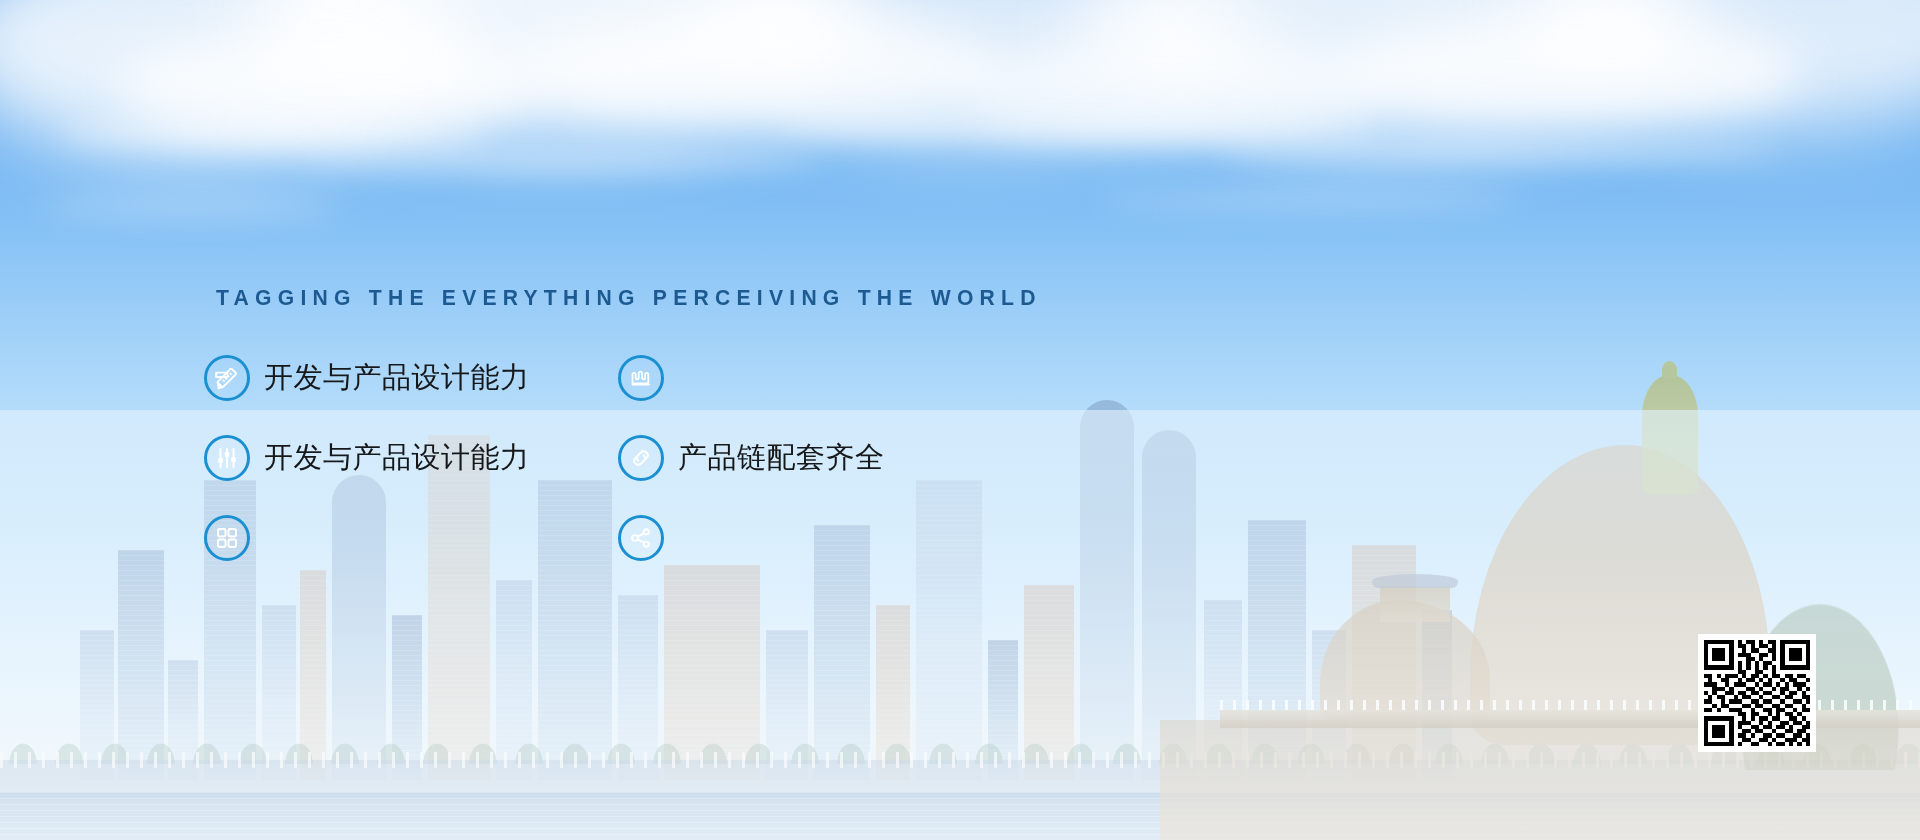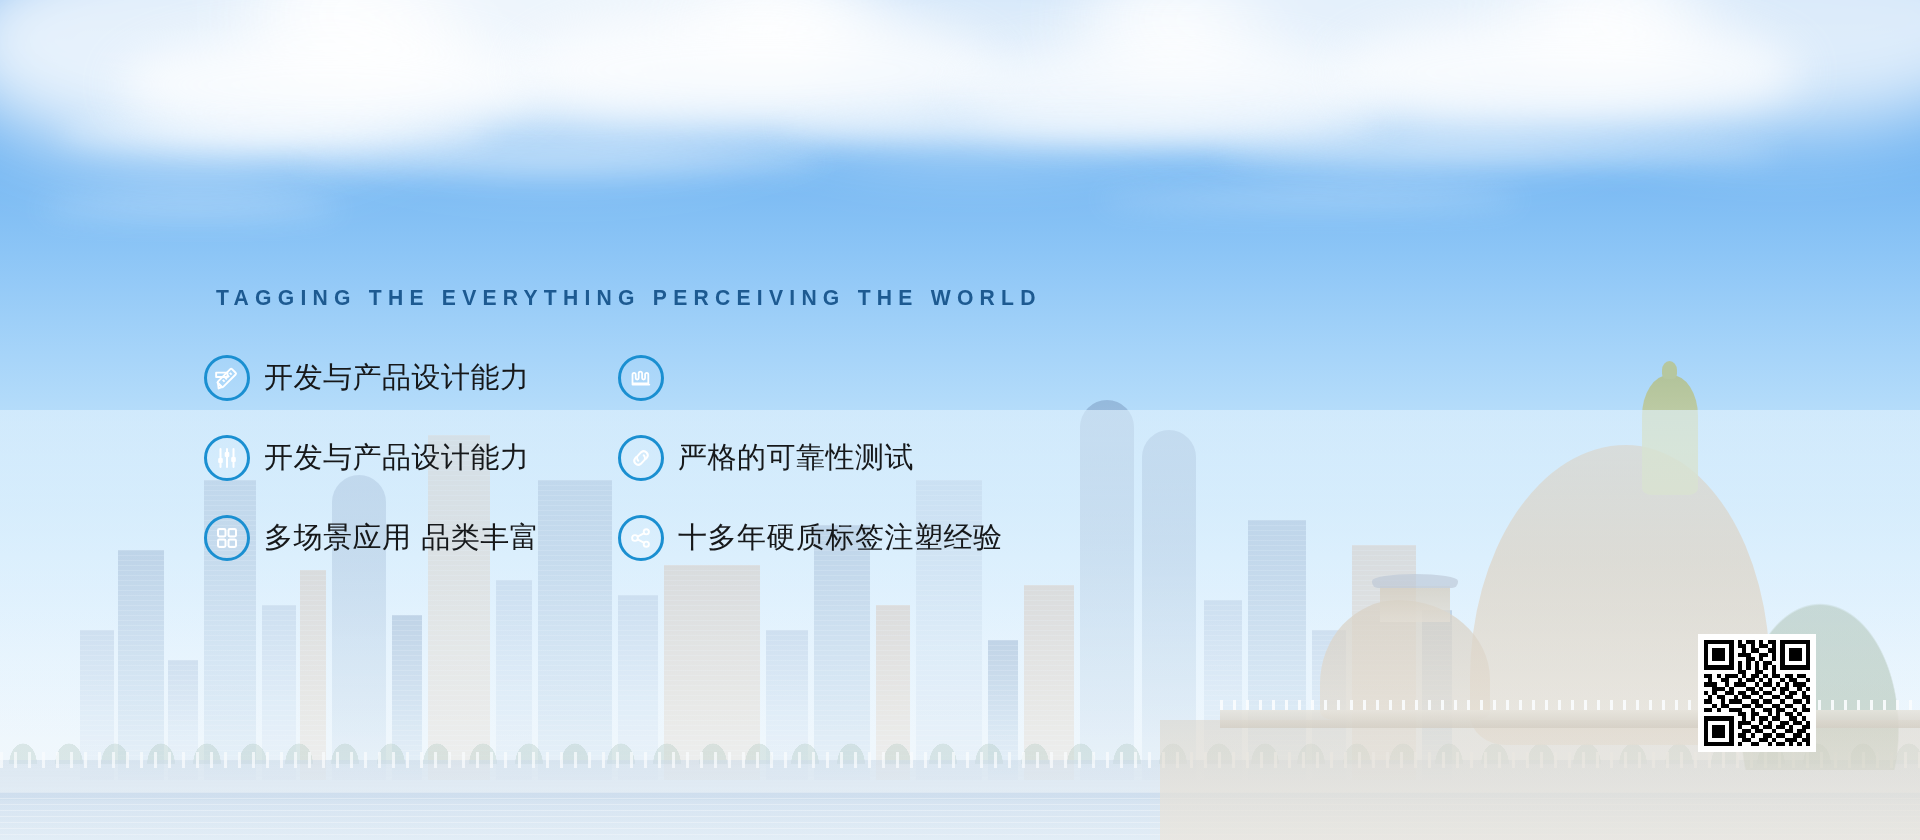--- a/index.html
+++ b/index.html
@@ -292,21 +292,20 @@
           <span class="fic">
             <svg width="24" height="24" viewBox="0 0 24 24">
               <g fill="none" stroke="#ffffff" stroke-width="2">
                 <rect x="3" y="3" width="7.5" height="7.5" rx="1.4"></rect>
                 <rect x="13.5" y="3" width="7.5" height="7.5" rx="1.4"></rect>
                 <rect x="3" y="13.5" width="7.5" height="7.5" rx="1.4"></rect>
                 <rect x="13.5" y="13.5" width="7.5" height="7.5" rx="1.4"></rect>
               </g>
             </svg>
           </span>
-          <span class="flabel">多场景应用 品类丰富</span>
         </div>
 
       </div>
 
       <div class="col col-right">
 
         <div class="feature">
           <span class="fic">
             <svg width="26" height="26" viewBox="0 0 26 26">
               <path d="M4.5 18.5 V9.5 a1.6 1.6 0 0 1 3.2 0 V13 a1.5 1.5 0 0 0 3 0 V8.3 a1.7 1.7 0 0 1 3.4 0 V13 a1.5 1.5 0 0 0 3 0 V9.5 a1.6 1.6 0 0 1 3.2 0 v9 z" fill="none" stroke="#ffffff" stroke-width="1.8" stroke-linejoin="round"></path>
@@ -317,35 +316,34 @@
 
         <div class="feature">
           <span class="fic">
             <svg width="26" height="26" viewBox="0 0 26 26">
               <g fill="none" stroke="#ffffff" stroke-width="2" stroke-linecap="round">
                 <path d="M10.3 15.7a4 4 0 0 1 0-5.6l3-3a4 4 0 0 1 5.6 5.6l-1.5 1.5"></path>
                 <path d="M15.7 10.3a4 4 0 0 1 0 5.6l-3 3a4 4 0 0 1-5.6-5.6l1.5-1.5"></path>
               </g>
             </svg>
           </span>
-          <span class="flabel">严格的可靠性测试</span>
+          <span class="flabel">产品链配套齐全</span>
         </div>
 
         <div class="feature">
           <span class="fic">
             <svg width="26" height="26" viewBox="0 0 26 26">
               <g fill="none" stroke="#ffffff" stroke-width="1.9">
                 <circle cx="7" cy="13" r="2.9"></circle>
                 <circle cx="18.3" cy="6.8" r="2.6"></circle>
                 <circle cx="18.3" cy="19.2" r="2.6"></circle>
                 <path d="M9.6 11.7l6.2-3.4M9.6 14.3l6.2 3.4" stroke-linecap="round"></path>
               </g>
             </svg>
           </span>
-          <span class="flabel">十多年硬质标签注塑经验</span>
         </div>
 
       </div>
     </div>
   </div>
 
   <div class="qr">
     <div class="qr-grid" id="qr-grid">
         <i></i>
         <i></i>

